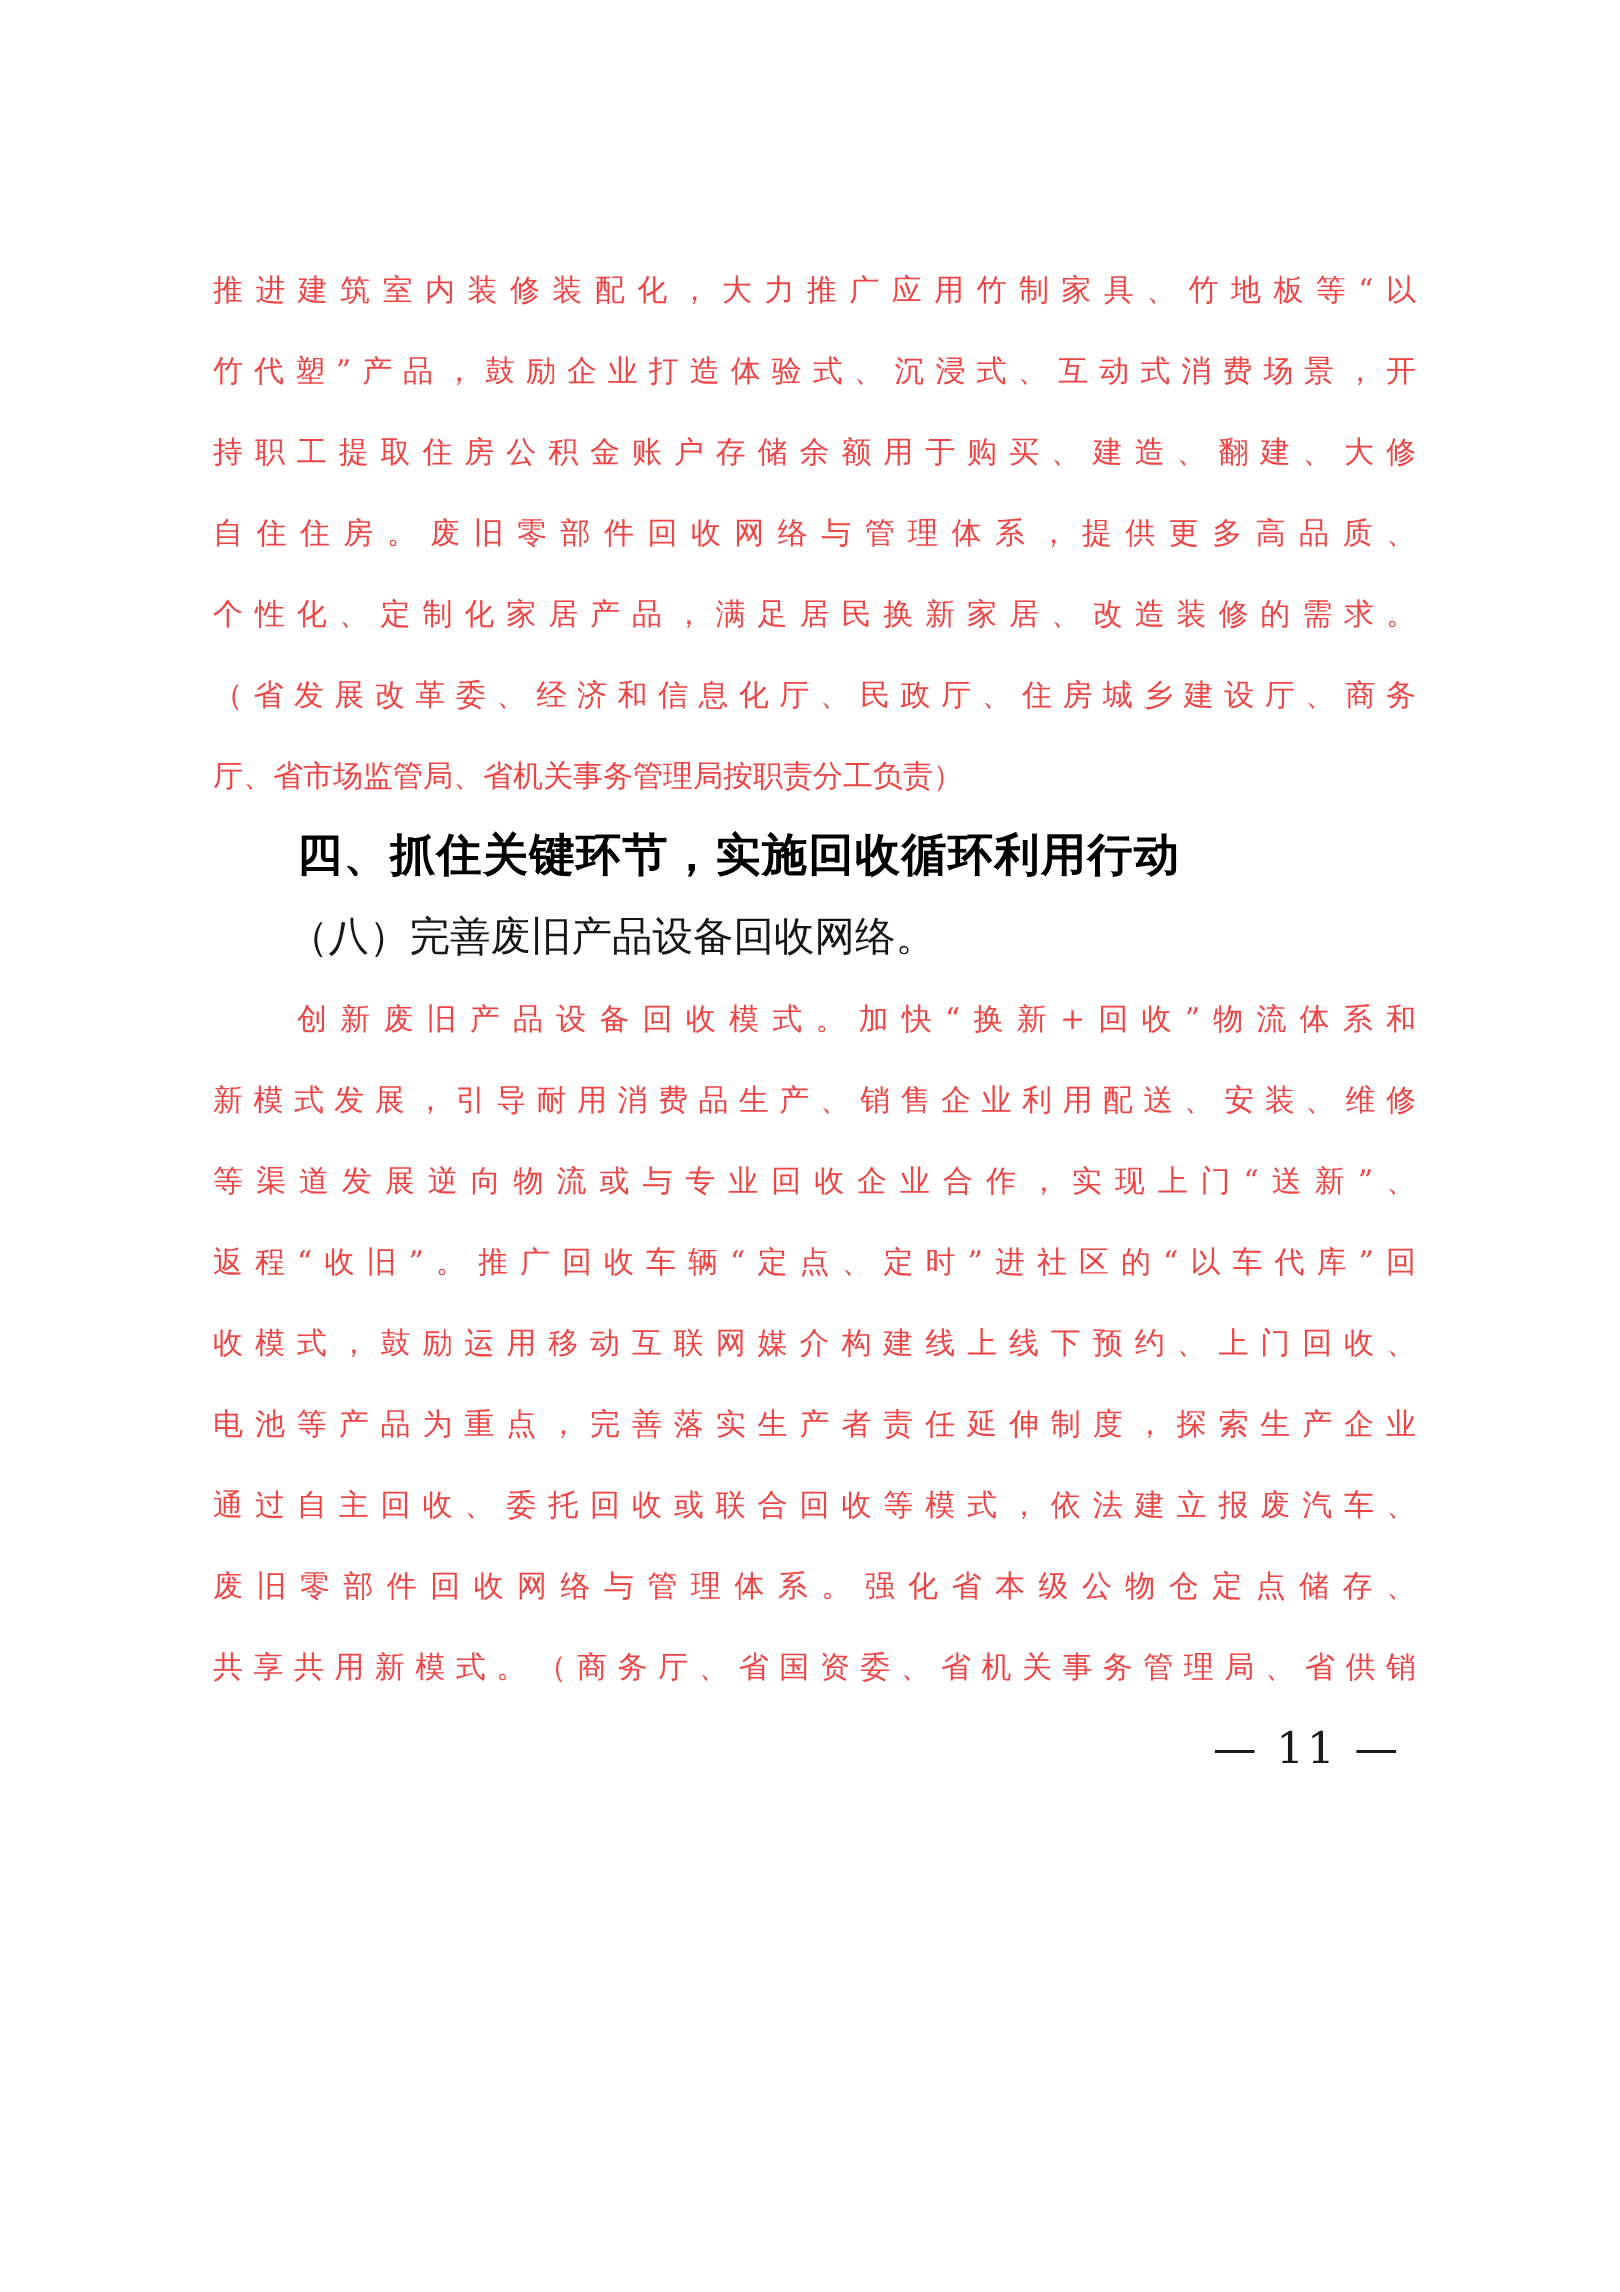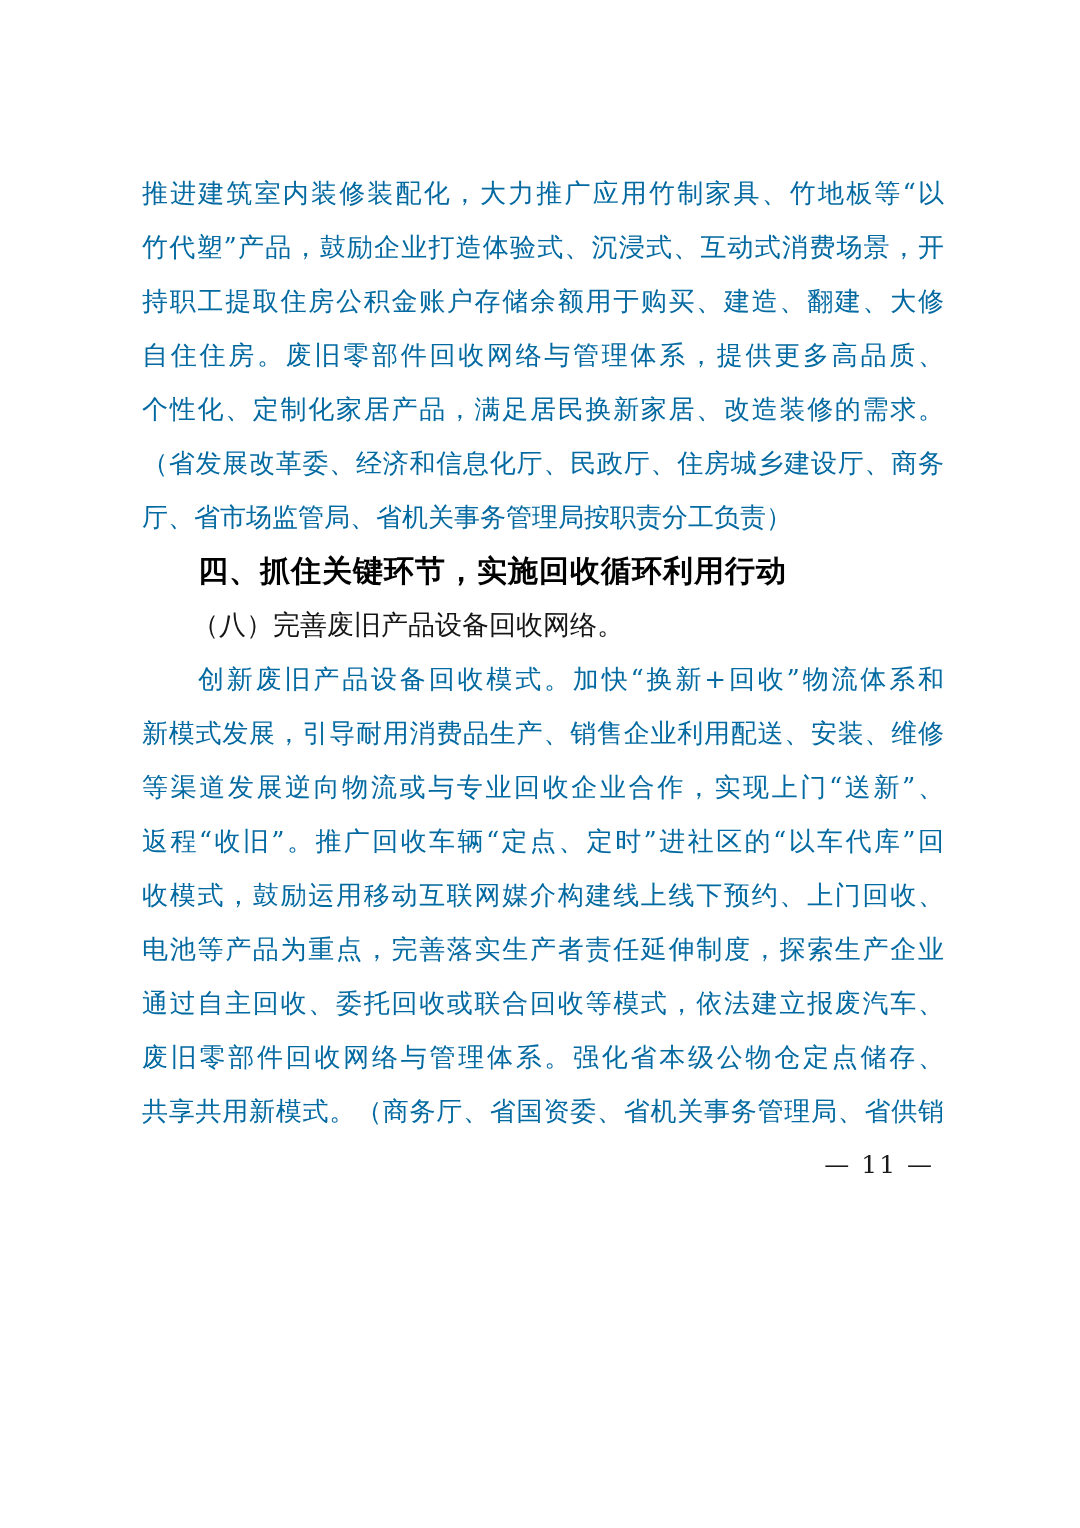--- a/index.html
+++ b/index.html
@@ -17,22 +17,22 @@
   .text-block {
     position: absolute;
     left: 142px;
     top: 166px;
     width: 802px;
   }
   .line {
     height: 54px;
     line-height: 54px;
     font-family: "DejaVu Serif", "Liberation Serif", serif;
-    font-size: 26px;
-    color: #0369a1;
+    font-size: 20px;
+    color: #ef4444;
     text-align: justify;
     text-align-last: justify;
     text-justify: inter-character;
     overflow: hidden;
   }
   .end {
     text-align-last: left;
   }
   .indent {
     padding-left: 56px;
@@ -49,21 +49,21 @@
   .kai {
     font-size: 27px;
     padding-left: 50px;
     text-align-last: left;
     color: #161616;
   }
   .pagenum {
     text-align: right;
     text-align-last: right;
     padding-right: 10px;
-    font-size: 25px;
+    font-size: 29px;
     letter-spacing: 2px;
     color: #1a1a1a;
   }
 </style>
 </head>
 <body>
 
 <main class="page">
   <div class="text-block">
 

